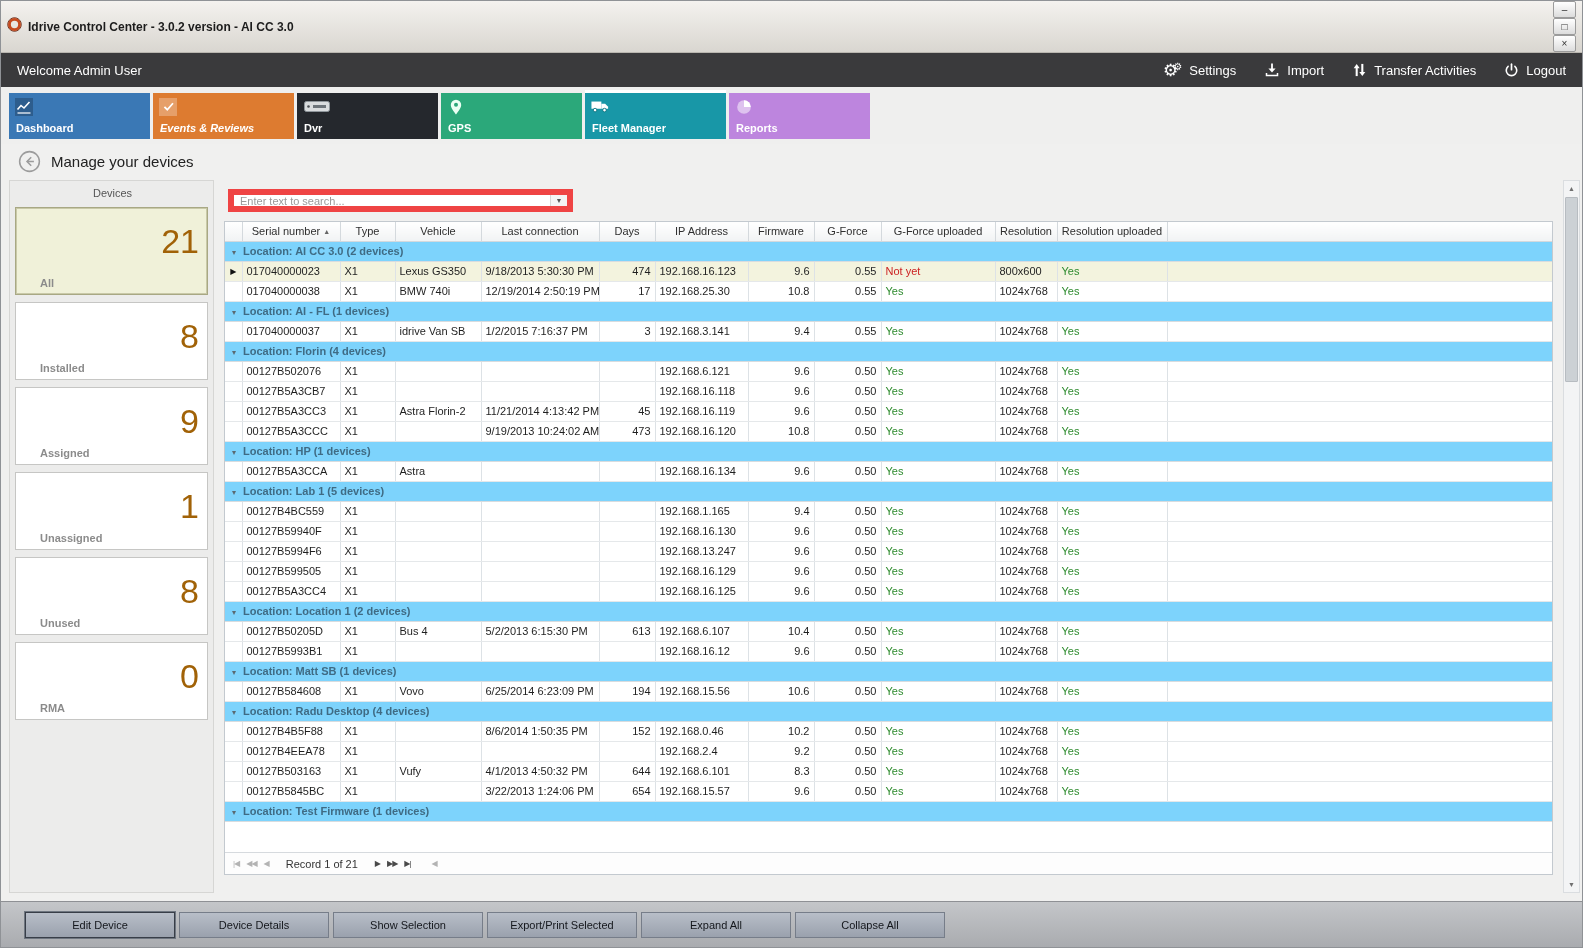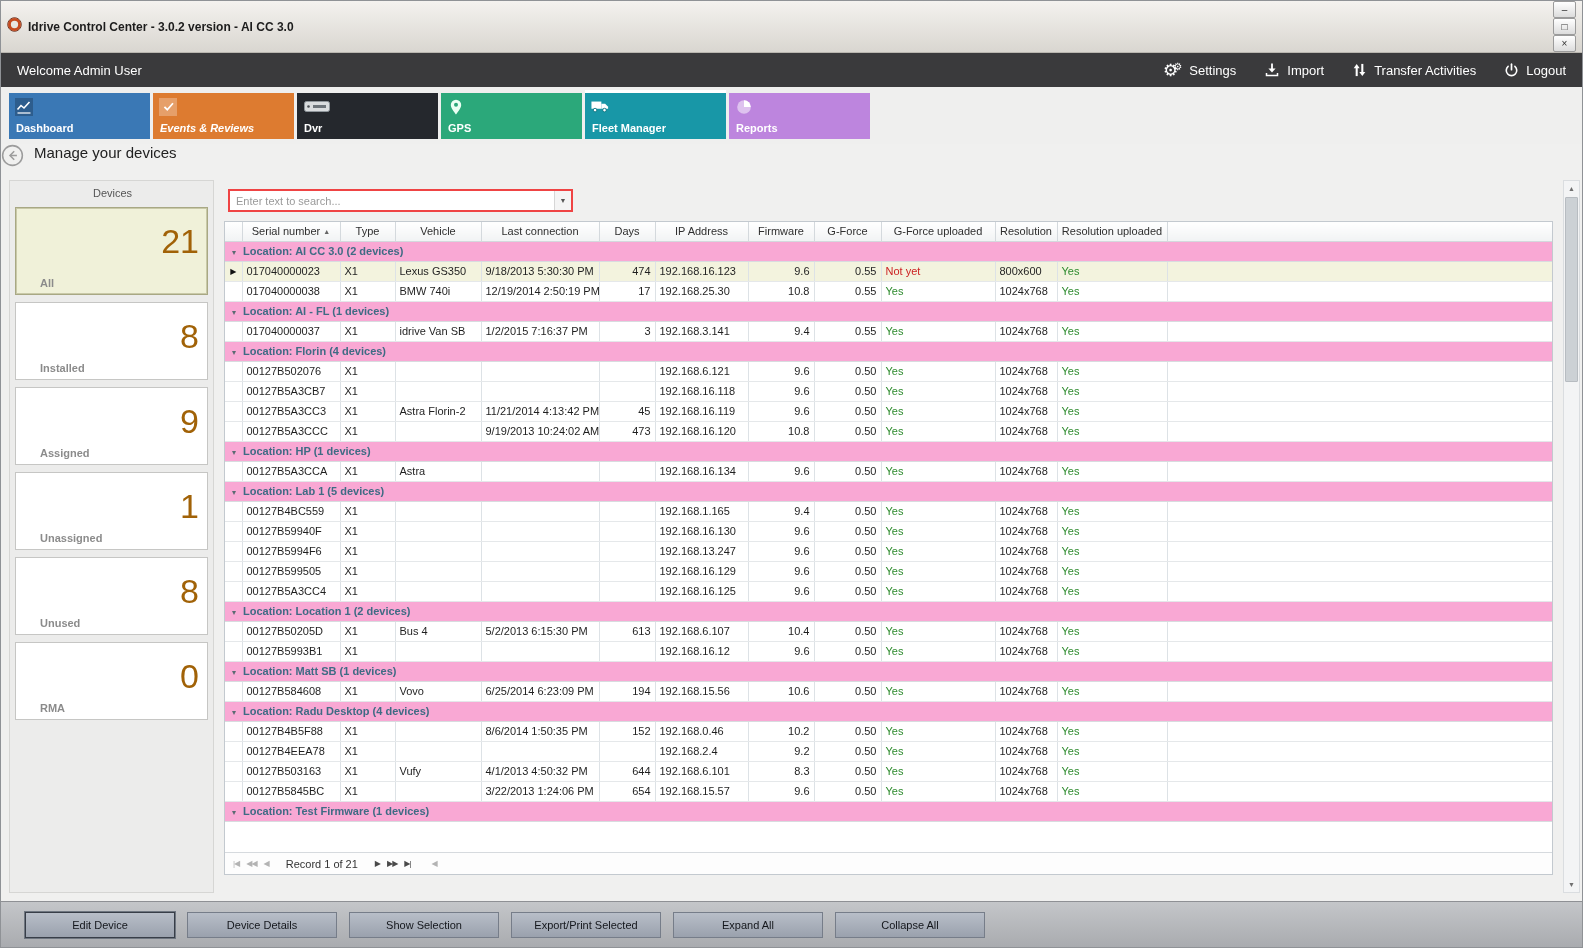--- a/index.html
+++ b/index.html
@@ -26,75 +26,75 @@
   .tabstrip{flex:0 0 57px;background:#efefee;display:flex;align-items:center;gap:3px;padding:0 8px;}
   .tab{width:141px;height:46px;position:relative;color:#fff;flex:0 0 141px;}
   .tab.selected{box-shadow:0 -3px 0 0 #ffffff;}
   .tabicon{position:absolute;top:5px;left:6px;width:18px;height:18px;display:flex;align-items:center;justify-content:center;}
   .tabicon.boxed-dark{background:rgba(0,0,0,.22);}
   .tabicon.boxed-light{background:rgba(255,255,255,.28);}
   .tabicon.wide{width:28px;}
   .tablabel{position:absolute;left:7px;bottom:5px;font-size:11px;font-weight:bold;white-space:nowrap;}
 
   
-  .pageheader{flex:0 0 34px;display:flex;align-items:flex-start;gap:10px;padding:0 0;}
+  .pageheader{flex:0 0 34px;display:flex;align-items:center;gap:10px;padding:0 17px;}
   .pagetitle{font-size:15px;color:#222;}
   .backbtn{display:flex;align-items:center;}
 
   
   .content{flex:1;display:flex;gap:10px;padding:2px 2px 8px 8px;min-height:0;}
 
   .sidebar{flex:0 0 205px;background:#ececeb;border:1px solid #d6d6d4;padding:4px 5px;display:flex;flex-direction:column;text-align:center;}
   .sidebar-title{font-size:11px;color:#555;margin:2px 0 8px 2px;}
   .card{position:relative;height:78px;background:#fff;border:1px solid #c6c6c4;margin-bottom:7px;flex:0 0 auto;}
   .card.selected{height:88px;background:var(--selected-card-bg,#f0f1d9);border-color:#a8a884;box-shadow:inset 0 0 0 1px #c9c9a8;}
   .cardnum{position:absolute;top:14px;right:8px;font-size:34px;color:#a16207;}
   .cardlabel{position:absolute;left:24px;bottom:5px;font-size:11px;font-weight:bold;color:#8b8b8b;}
 
   .main{flex:1;display:flex;flex-direction:column;min-width:0;}
   .searchrow{padding:9px 0 9px 4px;}
-  .searchbox{width:345px;height:23px;background:#fff;border:2px solid #ef4444;display:flex;align-items:stretch;}
+  .searchbox{width:345px;height:23px;background:#fff;border:6px solid #ef4444;display:flex;align-items:stretch;}
   .searchbox input{flex:1;border:none;outline:none;font:11px "Liberation Sans",sans-serif;padding:0 6px;color:#333;background:transparent;}
   .searchbox input::placeholder{color:#9a9a9a;}
   .combo-arrow{width:17px;display:flex;align-items:center;justify-content:center;font-size:7px;color:#555;
     border-left:1px solid #d6d6d6;background:#f4f4f4;}
 
   .gridwrap{flex:1;background:#fff;border:1px solid #c3c9cf;display:flex;flex-direction:column;min-height:0;margin-bottom:18px;}
   table{border-collapse:collapse;table-layout:fixed;width:100%;font-size:11px;}
   th{height:19px;font-weight:normal;color:#2f2f2f;background:linear-gradient(#ffffff,#f1f3f4);
     border:1px solid #d4d9dd;border-top:none;padding:0 3px;text-align:center;overflow:hidden;white-space:nowrap;}
   th:first-child{border-left:none;}
   th:last-child{border-right:none;}
   .sortarrow{font-size:7px;color:#666;margin-left:3px;vertical-align:1px;}
   td{height:20px;border-right:1px solid #dde2e6;border-bottom:1px solid #e5e8ea;padding:0 4px;
     color:#1f1f1f;white-space:nowrap;overflow:hidden;}
   td.filler{border-right:none;}
   td.ind{padding:0 2px;text-align:center;font-size:8px;color:#111;}
-  tr.grouprow td{background:#f9a8d4;border-right:none;border-top:1px solid #d8dcdf;border-bottom:1px solid #d8dcdf;
+  tr.grouprow td{background:#7dd3fc;border-right:none;border-top:1px solid #d8dcdf;border-bottom:1px solid #d8dcdf;
     font-weight:bold;color:var(--group-text,#3f6b84);padding-left:7px;}
   .triangle{color:#5a6b73;font-size:8px;margin-right:7px;font-weight:normal;}
   tr.sel td{background:var(--selected-row-bg,#f3f3de);}
   td.num{text-align:right;}
   td.yes{color:var(--status-yes,#2e8b2e);}
   td.notyet{color:var(--status-not-yet,#cc2222);}
 
   .pager{margin-top:auto;flex:0 0 22px;border-top:1px solid #d6dade;display:flex;align-items:center;gap:7px;
     padding:0 8px;font-size:11px;color:#333;background:#fdfdfd;}
   .pgbtn{font-size:8px;color:#4a4a4a;letter-spacing:-1px;}
   .pgbtn.disabled{color:#b3b3b3;}
   .pgtext{margin:0 10px;letter-spacing:0;}
   .pgextra{margin-left:14px;}
 
   .vscrollbar{flex:0 0 17px;background:#f3f4f5;border:1px solid #dadde0;display:flex;flex-direction:column;align-items:center;}
   .sb-arrow{font-size:7px;color:#707070;height:15px;display:flex;align-items:center;}
   .sb-thumb{width:13px;height:185px;background:#ccd1d5;border:1px solid #b7bcc1;border-radius:1px;margin-top:1px;}
   .sb-arrow.down{margin-top:auto;}
 
   .footerbar{flex:0 0 46px;background:linear-gradient(#c4c6c9,#a9abaf);border-top:1px solid #8e9094;
-    display:flex;align-items:center;gap:12px;padding:0 0 0 24px;}
+    display:flex;align-items:center;gap:4px;padding:0 0 0 24px;}
   .fbtn{width:150px;height:26px;display:flex;align-items:center;justify-content:center;font-size:11px;color:#14171c;
     background:linear-gradient(#b8bec8,#9aa1ad);border:1px solid #767d89;white-space:nowrap;}
   .fbtn.focused{border-color:#383e48;box-shadow:0 0 0 1px #6f7680;}
 </style>
 </head>
 <body>
 
 <div class="window">
 
   <div class="titlebar">

